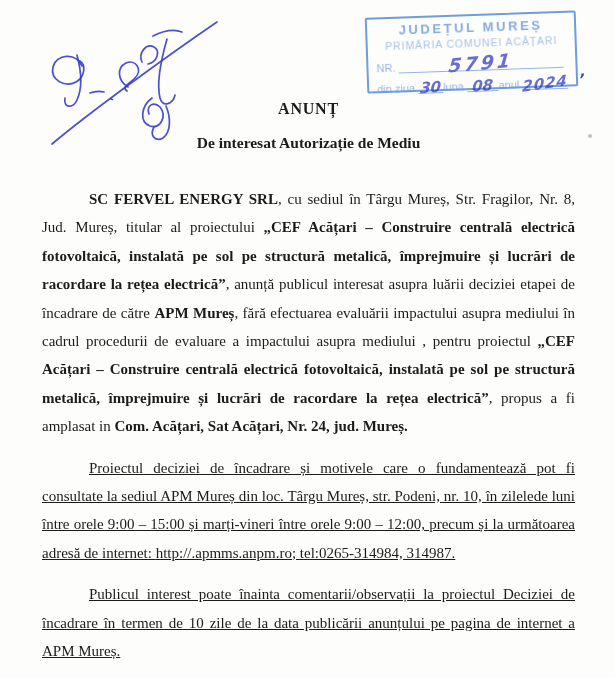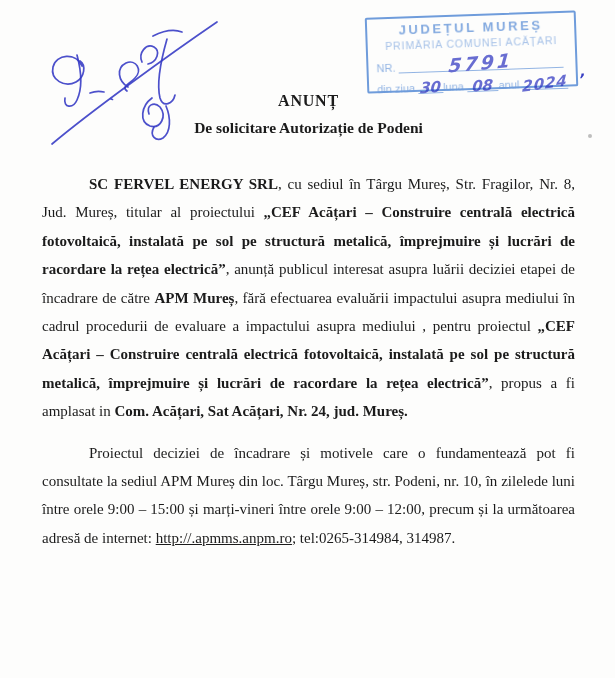--- a/index.html
+++ b/index.html
@@ -103,41 +103,41 @@
   .hand-tail { position: absolute; right: -10px; bottom: 6px; font-size: 14px; }
 
   
   .content {
     position: absolute;
     left: 42px;
     right: 40px;
     top: 84px;
   }
   .title {
-    margin: 8px;
+    margin: 16px;
     text-align: center;
     font-size: 16px;
     font-weight: bold;
     letter-spacing: 0.8px;
   }
   .subtitle {
     margin: 9px 0 0 0;
     text-align: center;
     font-size: 15.5px;
     font-weight: bold;
   }
   .para {
     margin: 0;
     font-size: 15px;
     line-height: 28.4px;
     text-align: justify;
     text-indent: 47px;
   }
   .para-1 { margin-top: 33px; }
-  .para-2, .para-3 { margin-top: 13px; }
+  .para-2, .para-3 { margin-top: 13px; text-decoration: underline; }
   .b { font-weight: bold; }
   .u { text-decoration: underline; }
 
   
   .artifact-dot {
     position: absolute;
     left: 588px;
     top: 134px;
     width: 4px;
     height: 4px;
@@ -186,22 +186,23 @@
       <span class="stamp-label">anul</span>
       <span class="stamp-fill fill-year">
         <span class="hand hand-year">2024</span>
       </span>
     </div>
     <span class="hand hand-tail">,</span>
   </div>
 
   <div class="content">
     <h1 class="title">ANUNȚ</h1>
-    <h2 class="subtitle">De solicitare Autorizație de Podeni</h2>
+    <h2 class="subtitle">De interesat Autorizație de Mediu</h2>
 
     <p class="para para-1"><span class="b">SC FERVEL ENERGY SRL</span><span>, cu sediul în Târgu Mureș, Str. Fragilor, Nr. 8, Jud. Mureș, titular al proiectului </span><span class="b">„CEF Acățari – Construire centrală electrică fotovoltaică, instalată pe sol pe structură metalică, împrejmuire și lucrări de racordare la rețea electrică”</span><span>, anunță publicul interesat asupra luării deciziei etapei de încadrare de către </span><span class="b">APM Mureș</span><span>, fără efectuarea evaluării impactului asupra mediului în cadrul procedurii de evaluare a impactului asupra mediului , pentru proiectul </span><span class="b">„CEF Acățari – Construire centrală electrică fotovoltaică, instalată pe sol pe structură metalică, împrejmuire și lucrări de racordare la rețea electrică”</span><span>, propus a fi amplasat in </span><span class="b">Com. Acățari, Sat Acățari, Nr. 24, jud. Mureș.</span></p>
 
     <p class="para para-2"><span>Proiectul deciziei de încadrare și motivele care o fundamentează pot fi consultate la sediul APM Mureș din loc. Târgu Mureș, str. Podeni, nr. 10, în zilelede luni între orele 9:00 – 15:00 și marți-vineri între orele 9:00 – 12:00, precum și la următoarea adresă de internet: </span><span class="u">http://.apmms.anpm.ro</span><span>; tel:0265-314984, 314987.</span></p>
 
+    <p class="para para-3"><span>Publicul interest poate înainta comentarii/observații la proiectul Deciziei de încadrare în termen de 10 zile de la data publicării anunțului pe pagina de internet a APM Mureș.</span></p>
   </div>
 
   <span class="artifact-dot"></span>
 </div>
 
 </body></html>

